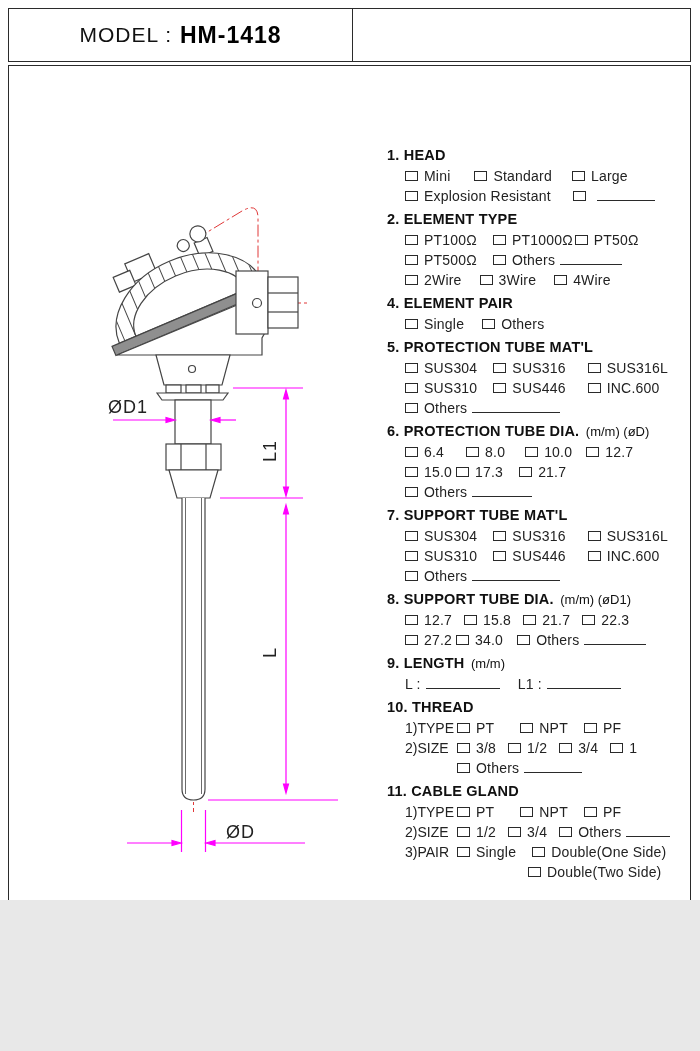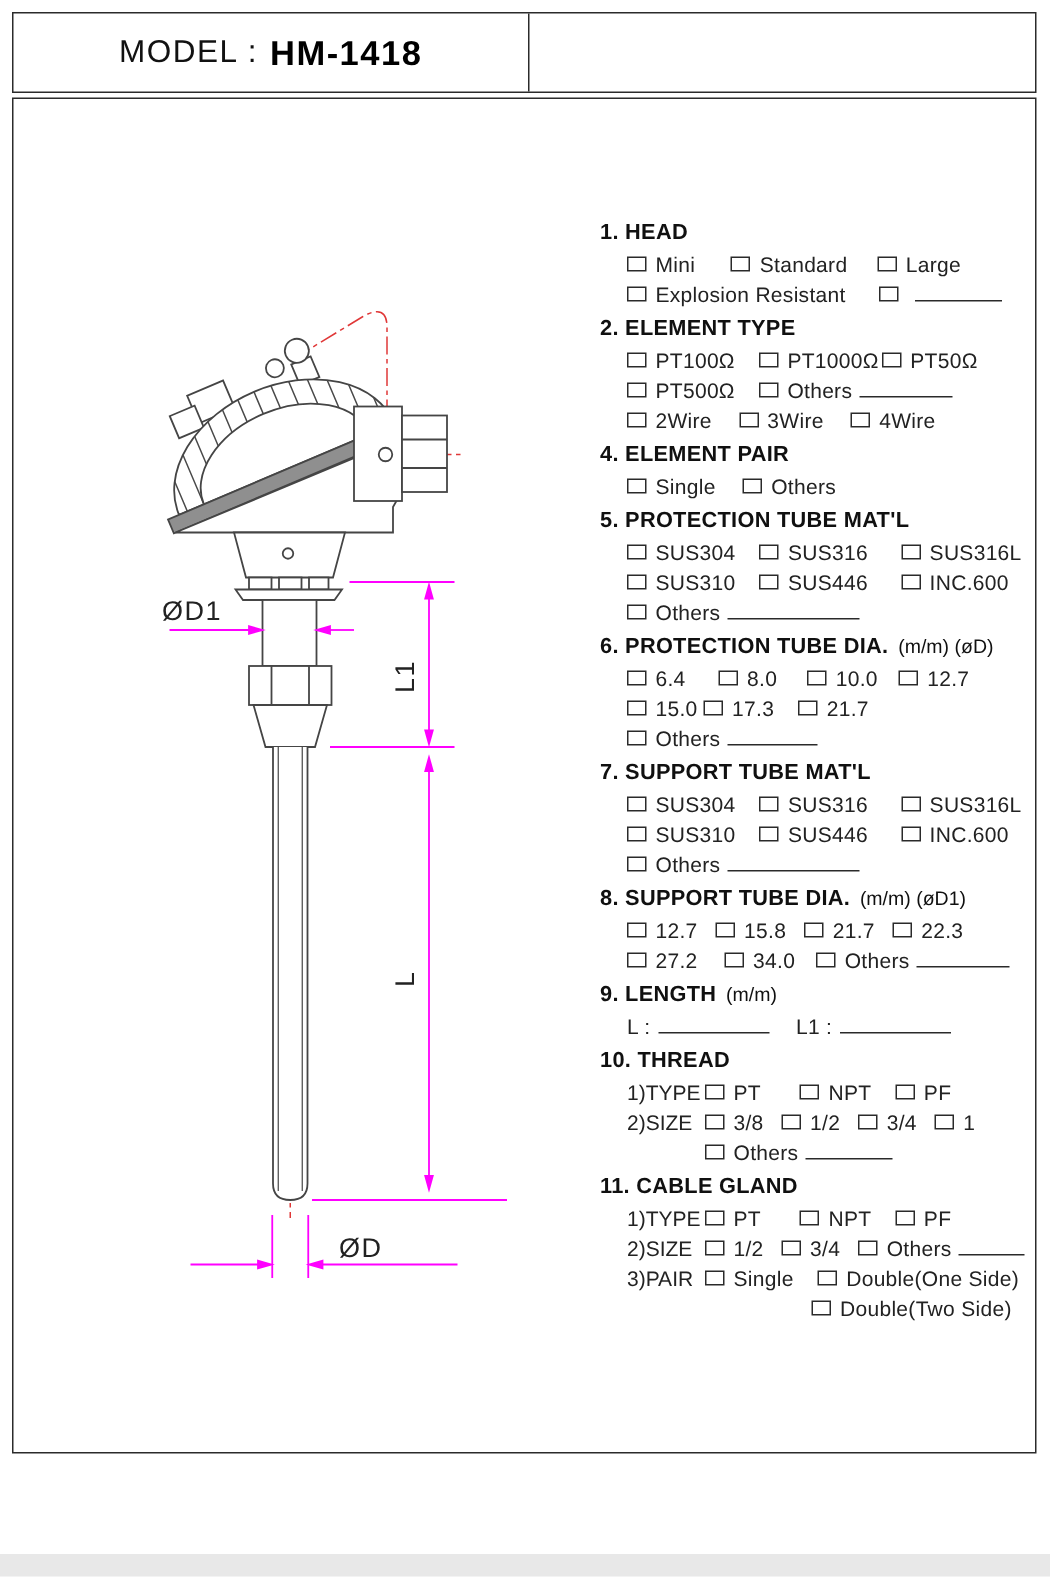--- a/index.html
+++ b/index.html
@@ -1,29 +1,29 @@
 <!DOCTYPE html>
 <html><head>
 <meta charset="utf-8">
 <style>
   html,body{margin:0;padding:0;background:#e8e8e8;}
-  .page{position:relative;width:700px;height:1036px;background:#ffffff;
+  .page{position:relative;width:700px;height:900px;background:#ffffff;
         font-family:"Liberation Sans",sans-serif;color:#1c1c1c;overflow:hidden;}
   .box{position:absolute;border:1.6px solid #2b2b2b;background:#fff;box-sizing:border-box;}
   
   #header-box{left:8px;top:8px;width:683px;height:54px;display:flex;}
   .hdr-left{width:344px;height:100%;border-right:1.6px solid #2b2b2b;box-sizing:border-box;
             display:flex;align-items:center;justify-content:center;}
   .hdr-right{flex:1;}
   .model-label{font-size:21px;letter-spacing:1px;color:#111;}
   .model-value{font-size:23px;font-weight:700;letter-spacing:1px;margin-left:8px;color:#000;}
   
   #main-box{left:8px;top:65px;width:683px;height:904px;}
   
-  #spec-col{position:absolute;left:400px;top:144px;width:298px;}
+  #spec-col{position:absolute;left:387px;top:144px;width:298px;}
   .sec{margin-bottom:2px;}
   .sec-h{height:22px;line-height:22px;font-size:14.5px;font-weight:700;color:#101010;letter-spacing:.2px;}
   .sec-sfx{font-weight:400;font-size:13px;letter-spacing:0;}
   .row{height:20px;line-height:20px;padding-left:18px;white-space:nowrap;font-size:14px;color:#222;}
   .item{display:inline-block;margin-right:14px;}
   .cb{display:inline-block;width:13px;height:10px;border:1.5px solid #2a2a2a;margin-right:6px;
       box-sizing:border-box;vertical-align:0;background:#fff;}
   .cb-lb{letter-spacing:.2px;}
   .lbl{display:inline-block;margin-right:0;}
   .blank{display:inline-block;height:13px;border-bottom:1.4px solid #2a2a2a;margin-left:5px;vertical-align:0;}
@@ -163,21 +163,21 @@
       </div>
       <div class="sec">
         <div class="sec-h">7. SUPPORT TUBE MAT'L</div>
         <div class="row"><span class="item" style="margin-right: 16px;"><span class="cb"></span><span class="cb-lb">SUS304</span></span><span class="item" style="margin-right: 22px;"><span class="cb"></span><span class="cb-lb">SUS316</span></span><span class="item"><span class="cb"></span><span class="cb-lb">SUS316L</span></span></div>
         <div class="row"><span class="item" style="margin-right: 16px;"><span class="cb"></span><span class="cb-lb">SUS310</span></span><span class="item" style="margin-right: 22px;"><span class="cb"></span><span class="cb-lb">SUS446</span></span><span class="item"><span class="cb"></span><span class="cb-lb">INC.600</span></span></div>
         <div class="row"><span class="item"><span class="cb"></span><span class="cb-lb">Others</span><span class="blank" style="width: 88px;"></span></span></div>
       </div>
       <div class="sec">
         <div class="sec-h">8. SUPPORT TUBE DIA.<span class="sec-sfx"> (m/m) (øD1)</span></div>
         <div class="row"><span class="item" style="margin-right: 12px;"><span class="cb"></span><span class="cb-lb">12.7</span></span><span class="item" style="margin-right: 12px;"><span class="cb"></span><span class="cb-lb">15.8</span></span><span class="item" style="margin-right: 12px;"><span class="cb"></span><span class="cb-lb">21.7</span></span><span class="item"><span class="cb"></span><span class="cb-lb">22.3</span></span></div>
-        <div class="row"><span class="item" style="margin-right: 18px;"><span class="cb"></span><span class="cb-lb">27.2</span></span><span class="item" style="margin-right: 14px;"><span class="cb"></span><span class="cb-lb">34.0</span></span><span class="item"><span class="cb"></span><span class="cb-lb">Others</span><span class="blank" style="width: 62px;"></span></span></div>
+        <div class="row"><span class="item" style="margin-right: 4px;"><span class="cb"></span><span class="cb-lb">27.2</span></span><span class="item" style="margin-right: 14px;"><span class="cb"></span><span class="cb-lb">34.0</span></span><span class="item"><span class="cb"></span><span class="cb-lb">Others</span><span class="blank" style="width: 62px;"></span></span></div>
       </div>
       <div class="sec">
         <div class="sec-h">9. LENGTH<span class="sec-sfx"> (m/m)</span></div>
         <div class="row"><span class="item" style="margin-right: 18px;"><span class="cb-lb">L :</span><span class="blank" style="width: 74px;"></span></span><span class="item"><span class="cb-lb">L1 :</span><span class="blank" style="width: 74px;"></span></span></div>
       </div>
       <div class="sec">
         <div class="sec-h">10. THREAD</div>
         <div class="row"><span class="item lbl" style="width: 52px;">1)TYPE</span><span class="item" style="margin-right: 26px;"><span class="cb"></span><span class="cb-lb">PT</span></span><span class="item" style="margin-right: 16px;"><span class="cb"></span><span class="cb-lb">NPT</span></span><span class="item"><span class="cb"></span><span class="cb-lb">PF</span></span></div>
         <div class="row"><span class="item lbl" style="width: 52px;">2)SIZE</span><span class="item" style="margin-right: 12px;"><span class="cb"></span><span class="cb-lb">3/8</span></span><span class="item" style="margin-right: 12px;"><span class="cb"></span><span class="cb-lb">1/2</span></span><span class="item" style="margin-right: 12px;"><span class="cb"></span><span class="cb-lb">3/4</span></span><span class="item"><span class="cb"></span><span class="cb-lb">1</span></span></div>
         <div class="row"><span class="item lbl" style="width: 52px;"></span><span class="item"><span class="cb"></span><span class="cb-lb">Others</span><span class="blank" style="width: 58px;"></span></span></div>

